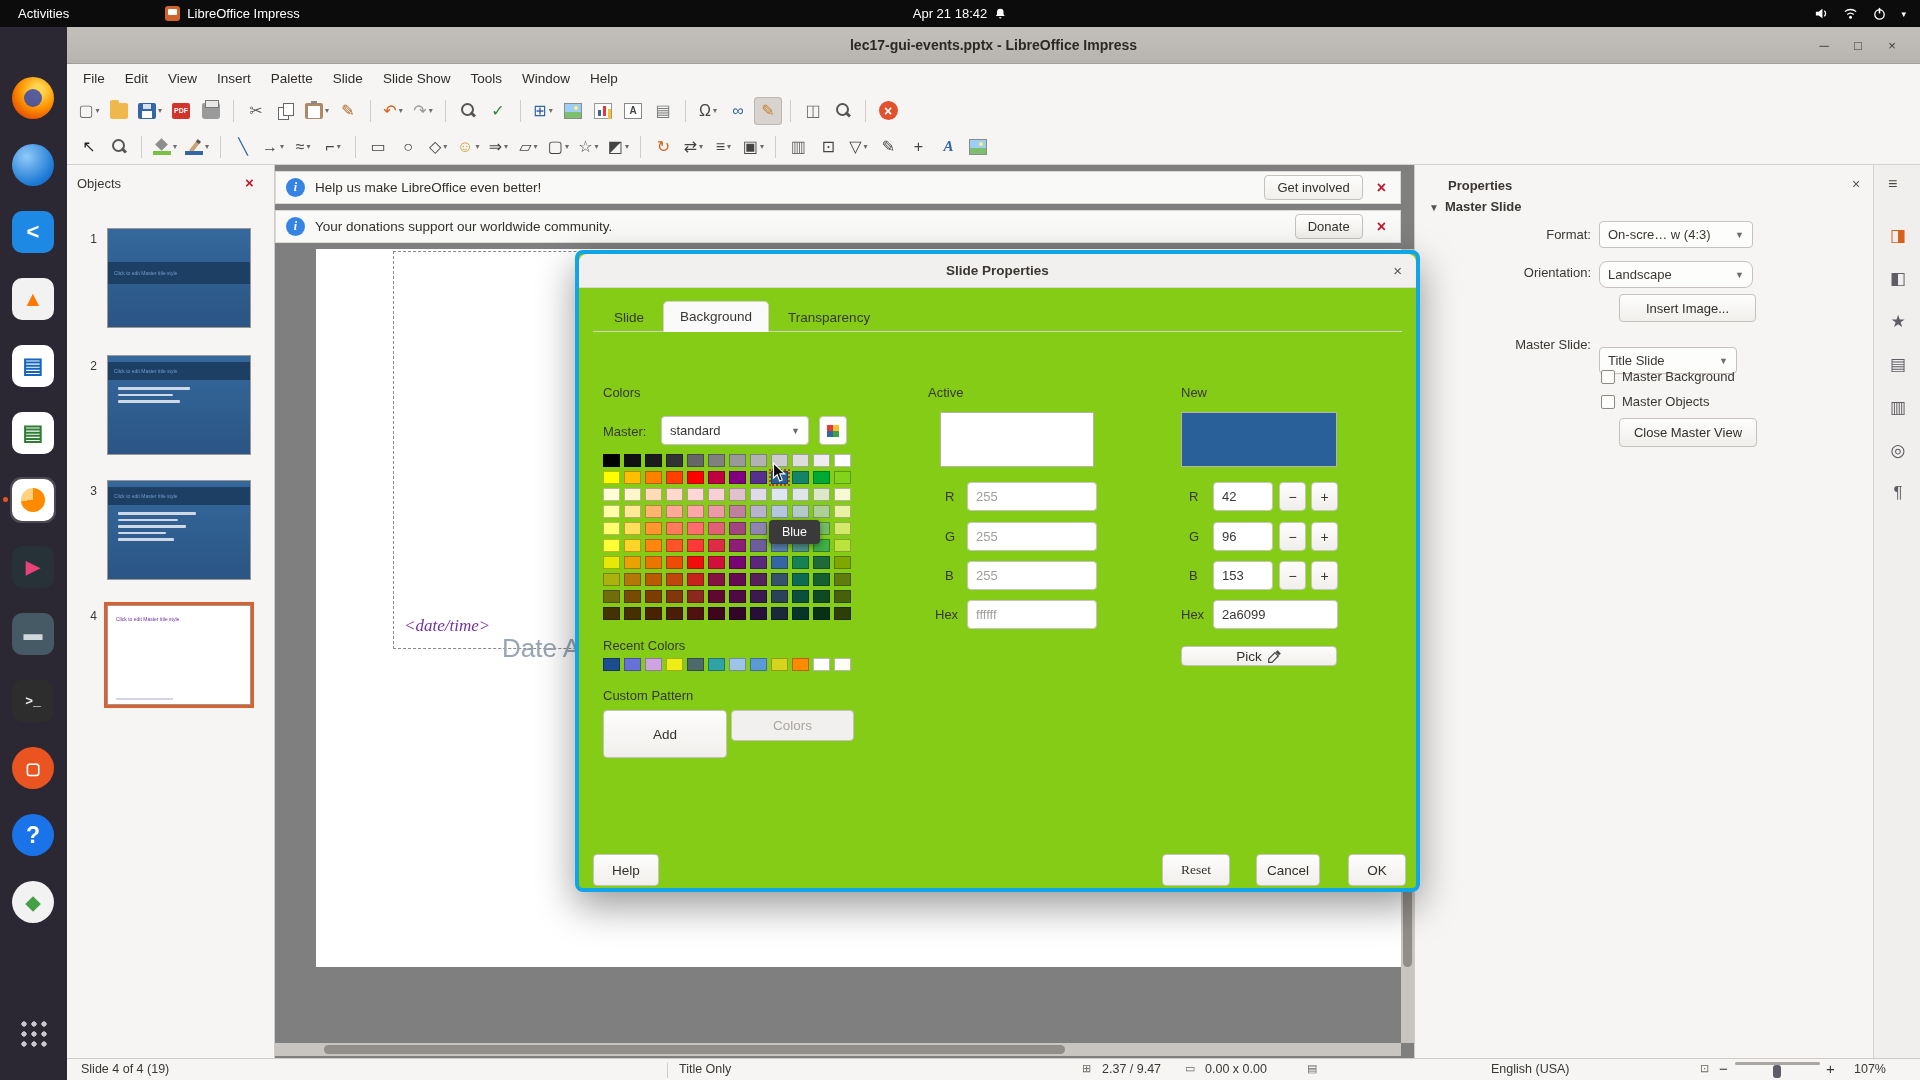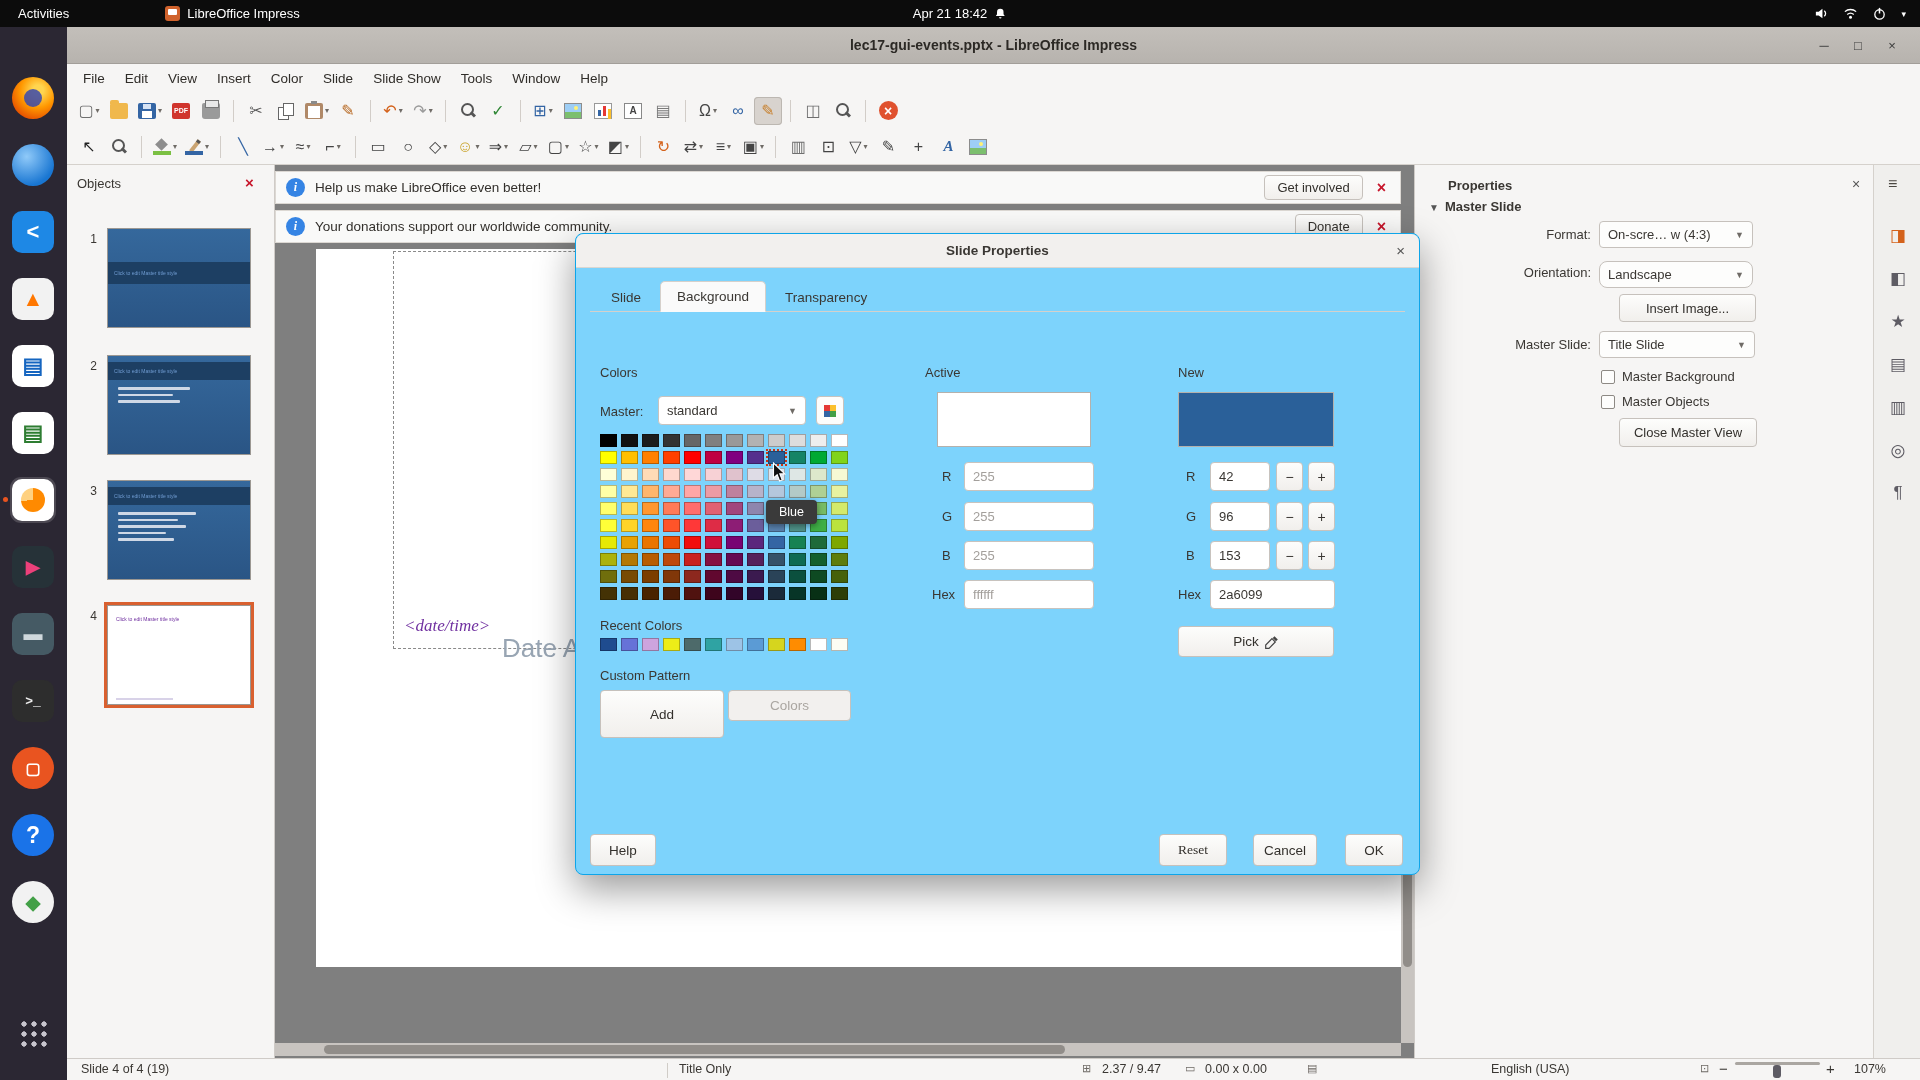--- a/index.html
+++ b/index.html
@@ -168,22 +168,22 @@
 
   
   #statusbar { height:22px; flex:0 0 22px; background:#f6f5f4; border-top:1px solid #cfcbc7; position:relative;
                font-size:12.5px; color:#3a3733; }
   #statusbar span { position:absolute; top:3px; white-space:nowrap; }
   .sico { color:#6f6b66; font-size:11px; }
   #zoom-slider { position:absolute; left:1668px; top:10px; width:85px; height:3px; background:#aaa6a1; border-radius:2px; }
   #zoom-handle { position:absolute; left:38px; top:-5px; width:8px; height:13px; background:#5e5c64; border-radius:3px; }
 
   
-  #dialog { position:absolute; left:575px; top:233px; width:845px; height:642px; background:#7dd3fc;
-            border:1px solid #0ea5e9; border-radius:8px; box-shadow:0 14px 38px rgba(0,0,0,.4); z-index:50; font-size:13px; color:#3a3733; }
+  #dialog { position:absolute; left:575px; top:250px; width:845px; height:642px; background:#84cc16;
+            border:4px solid #0ea5e9; border-radius:8px; box-shadow:0 14px 38px rgba(0,0,0,.4); z-index:50; font-size:13px; color:#3a3733; }
   #dlg-titlebar { position:absolute; left:0; top:0; right:0; height:34px; background:#f2f0ee; border-bottom:1px solid #dad6d1;
                   border-radius:8px 8px 0 0; display:flex; align-items:center; justify-content:center; font-weight:bold; font-size:13.5px; }
   #dlg-close { position:absolute; right:14px; top:8px; color:#555; font-size:15px; font-weight:normal; }
   #dlg-tabs { position:absolute; left:14px; right:14px; top:42px; height:36px; border-bottom:1px solid #d5d0cb;
               display:flex; align-items:flex-end; gap:2px; padding-left:4px; }
   .dtab { padding:7px 16px; font-size:13.5px; border:1px solid transparent; border-bottom:none; border-radius:5px 5px 0 0; margin-bottom:-1px; }
   .dtab.active { background:#fafafa; border-color:#d5d0cb; border-bottom:1px solid #fafafa; }
   #fill-row { position:absolute; left:0; right:0; top:91px; display:flex; justify-content:center; gap:14px; }
   .fillbtn { height:33px; padding:0 21px; border:1px solid #c6c1bc; border-radius:4px; background:linear-gradient(#fdfdfc,#f1efec); font-size:13.5px; color:#33302c; }
   .fillbtn.active { background:#d5d1cb; box-shadow:inset 0 1px 2px rgba(0,0,0,.15); }
@@ -315,21 +315,21 @@
         <span class="wbtn">□</span>
         <span class="wbtn">×</span>
       </span>
     </div>
 
     <div id="menubar">
         <span class="mitem">File</span>
         <span class="mitem">Edit</span>
         <span class="mitem">View</span>
         <span class="mitem">Insert</span>
-        <span class="mitem">Color</span>
+        <span class="mitem">Palette</span>
         <span class="mitem">Slide</span>
         <span class="mitem">Slide Show</span>
         <span class="mitem">Tools</span>
         <span class="mitem">Window</span>
         <span class="mitem">Help</span>
       </div>
     <div id="tb1" class="toolbar">
         <button class="tbtn">
           <span class="tg" style="color: rgb(111, 111, 111);">▢</span>
           <span class="dd">▾</span>
@@ -614,21 +614,21 @@
 
         <span class="pp-label" style="top:100px;">Orientation:</span>
         <div class="pp-select" style="left:184px;top:96px;width:154px;border-radius:8px;">
           <span class="val">Landscape</span>
             <span class="car">▼</span>
         </div>
 
         <button class="pp-btn" style="left:204px;top:129px;width:137px;height:28px;">Insert Image...</button>
 
         <span class="pp-label" style="top:172px;">Master Slide:</span>
-        <div class="pp-select" style="left:184px;top:166px;width:156px;">
+        <div class="pp-select" style="left:184px;top:182px;width:138px;">
           <span class="val">Title Slide</span>
             <span class="car">▼</span>
         </div>
 
         <span class="pp-cb" style="top:204px;">
           <span class="box"></span>
           <span>Master Background</span>
         </span>
         <span class="pp-cb" style="top:229px;">
           <span class="box"></span>
@@ -855,21 +855,21 @@
     <span class="rgb-label" style="left:610px;top:275px;">G</span>
     <input class="dlg-input" style="left: 634px; top: 268px; width: 60px;" value="96">
     <span class="spin" style="left:700px;top:268px;">−</span>
     <span class="spin" style="left:732px;top:268px;">+</span>
     <span class="rgb-label" style="left:610px;top:314px;">B</span>
     <input class="dlg-input" style="left: 634px; top: 307px; width: 60px;" value="153">
     <span class="spin" style="left:700px;top:307px;">−</span>
     <span class="spin" style="left:732px;top:307px;">+</span>
     <span class="rgb-label" style="left:602px;top:353px;">Hex</span>
     <input class="dlg-input" style="left: 634px; top: 346px; width: 125px;" value="2a6099">
-    <button class="dlg-btn" style="left:602px;top:392px;width:156px;height:31px;text-align:right;">
+    <button class="dlg-btn" style="left:602px;top:392px;width:156px;height:20px;text-align:right;">
       <span>Pick</span>
       <svg width="14" height="14" viewBox="0 0 14 14">
           <path d="M9.5 1.2 12.8 4.5 11 6.3 7.7 3 z" fill="#444"></path>
           <path d="M7 3.7 10.3 7 4 13.3 H0.7 V10z" fill="none" stroke="#444" stroke-width="1.2"></path>
         </svg>
     </button>
 
     <button class="dlg-btn" style="left:14px;top:600px;width:66px;height:32px;">Help</button>
     <button class="dlg-btn" style="left:583px;top:600px;width:68px;height:32px;font-family:Liberation Serif, serif;">Reset</button>
     <button class="dlg-btn" style="left:677px;top:600px;width:64px;height:32px;">Cancel</button>

